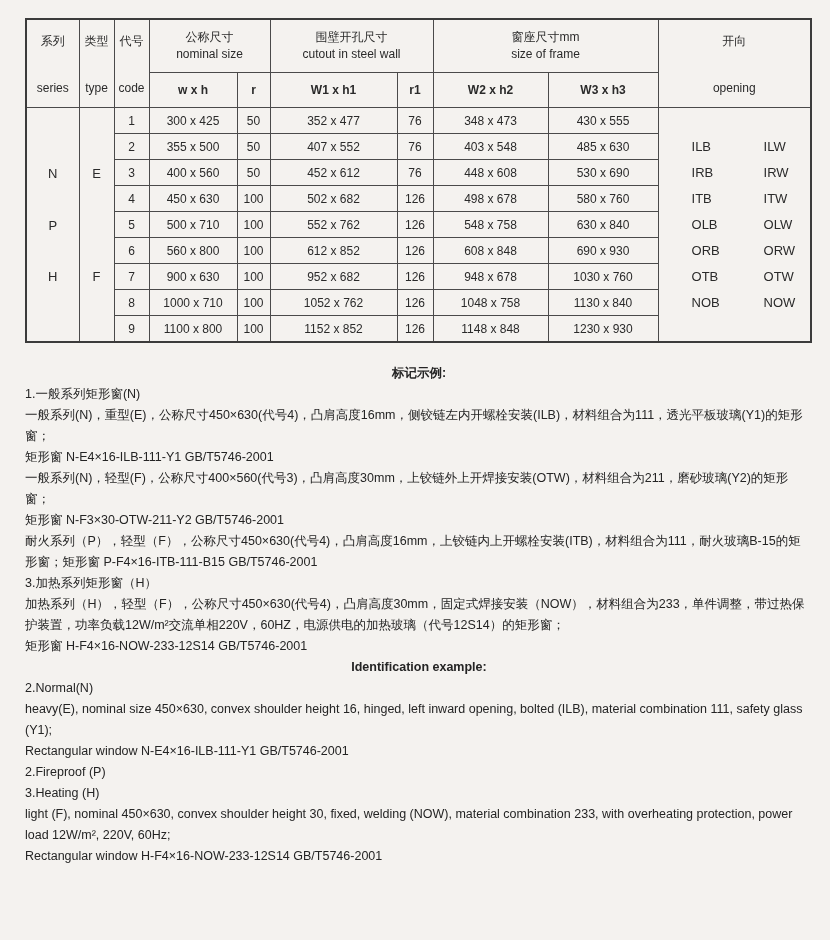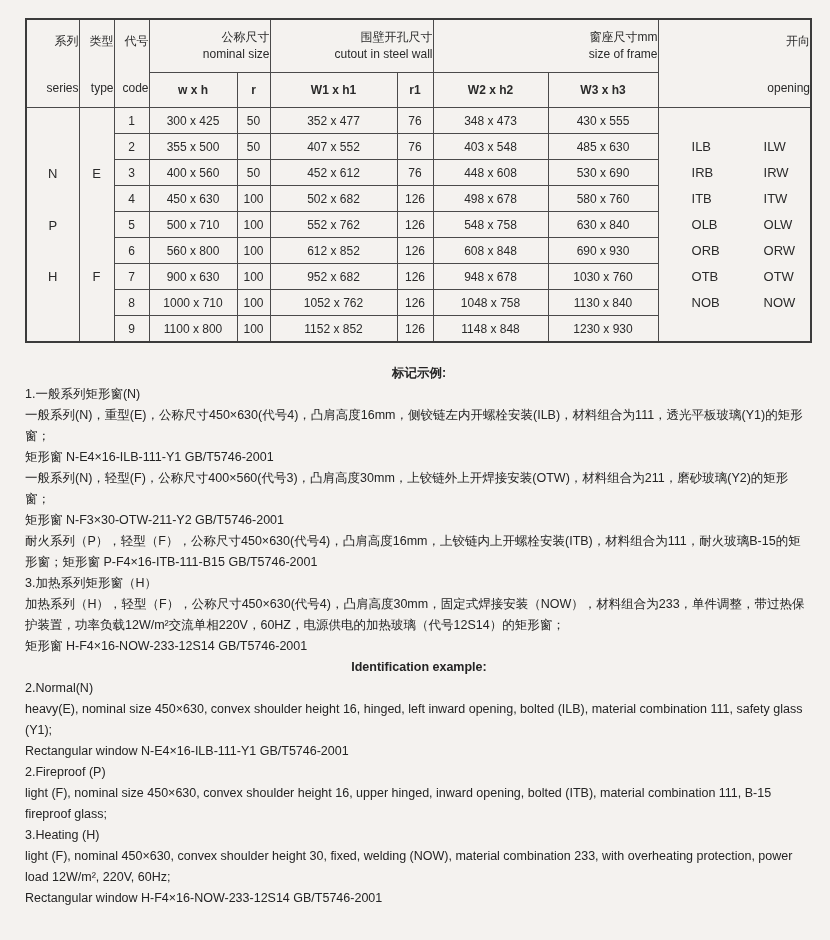--- a/index.html
+++ b/index.html
@@ -21,21 +21,21 @@
   }
   table.spec th, table.spec td{
     border:1px solid #4a4a4a;
     font-weight:normal;
     text-align:center;
     vertical-align:middle;
     font-size:12px;
     padding:0;
     color:#2a2a2a;
   }
-  thead tr.grp th{height:52px;text-align:right;}
+  thead tr.grp th{height:52px;}
   thead tr.sub th{height:34px;font-weight:bold;}
   th.merged{height:88px;}
   .merged-inner{
     display:flex;flex-direction:column;justify-content:space-between;
     height:100%;padding:13px 0 12px 0;box-sizing:border-box;
   }
   .grp-inner{display:flex;flex-direction:column;justify-content:center;line-height:17px;height:100%;}
   tbody td{height:25px;font-size:12px;}
   td.series-cell, td.type-cell{position:relative;}
   .float-letter{
@@ -261,19 +261,18 @@
     <p>矩形窗 N-F3×30-OTW-211-Y2 GB/T5746-2001</p>
     <p>耐火系列（P），轻型（F），公称尺寸450×630(代号4)，凸肩高度16mm，上铰链内上开螺栓安装(ITB)，材料组合为111，耐火玻璃B-15的矩形窗；矩形窗 P-F4×16-ITB-111-B15 GB/T5746-2001</p>
     <p>3.加热系列矩形窗（H）</p>
     <p>加热系列（H），轻型（F），公称尺寸450×630(代号4)，凸肩高度30mm，固定式焊接安装（NOW），材料组合为233，单件调整，带过热保护装置，功率负载12W/m²交流单相220V，60HZ，电源供电的加热玻璃（代号12S14）的矩形窗；</p>
     <p>矩形窗 H-F4×16-NOW-233-12S14 GB/T5746-2001</p>
     <p class="hd">Identification example:</p>
     <p>2.Normal(N)</p>
     <p>heavy(E), nominal size 450×630, convex shoulder height 16, hinged, left inward opening, bolted (ILB), material combination 111, safety glass (Y1);</p>
     <p>Rectangular window N-E4×16-ILB-111-Y1 GB/T5746-2001</p>
     <p>2.Fireproof (P)</p>
-    <p>light (F), nominal size 450×630, convex shoulder height 16, upper hinged, inward opening, bolted (ITB), material combination 111, B-15 fireproof glass;</p>
     <p>3.Heating (H)</p>
     <p>light (F), nominal 450×630, convex shoulder height 30, fixed, welding (NOW), material combination 233, with overheating protection, power load 12W/m², 220V, 60Hz;</p>
     <p>Rectangular window H-F4×16-NOW-233-12S14 GB/T5746-2001</p>
   </div>
 
 </div>
 
 </body></html>

